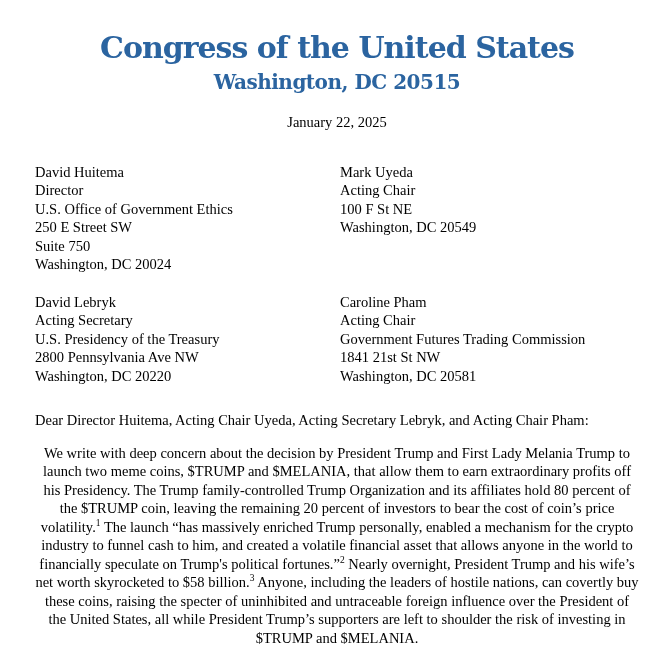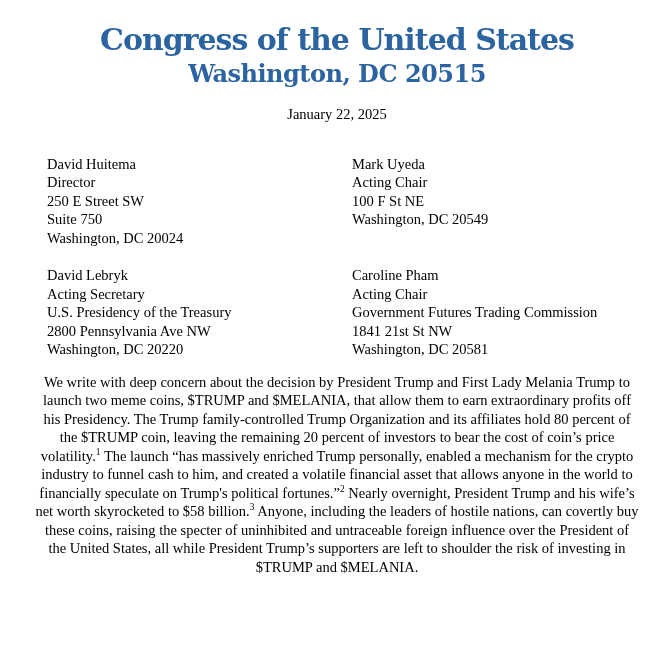--- a/index.html
+++ b/index.html
@@ -11,50 +11,50 @@
     padding: 14px 31px 0 35px;
     background: #ffffff;
     font-family: "Liberation Serif", serif;
     font-size: 14.5px;
     line-height: 18.5px;
     color: #000000;
     overflow: hidden;
   }
   .masthead {
     text-align: center;
-    margin: 8px;
+    margin: 16px;
   }
   .masthead-title {
     margin: 0;
     font-family: "DejaVu Serif", serif;
     font-weight: 700;
     font-size: 30px;
     line-height: 36px;
     letter-spacing: -1px;
   }
   .masthead-sub {
     margin-top: 4px;
     font-family: "DejaVu Serif", serif;
     font-weight: 700;
-    font-size: 24px;
+    font-size: 20px;
     line-height: 24px;
     letter-spacing: -0.5px;
     text-align: center;
   }
   .date-line {
     margin-top: 19px;
     text-align: center;
   }
   .recipients {
     display: grid;
     grid-template-columns: 305px 1fr;
     grid-row-gap: 19px;
     margin-top: 31px;
   }
-  .recipient-block div { white-space: nowrap; margin-left: 12px; }
+  .recipient-block div { white-space: nowrap; }
   .salutation {
     margin: 26px 0 0 0;
   }
   .body-par {
     margin: 14px 0 0 0;
     width: 604px;
     text-align: center;
   }
   .body-par sup {
     font-size: 9.5px;
@@ -71,20 +71,21 @@
     <h1 class="masthead-title" style="color: rgb(43, 100, 160);">Congress of the United States</h1>
     <div class="masthead-sub" style="color: rgb(43, 100, 160);">Washington, DC 20515</div>
   </header>
 
   <div class="date-line">January 22, 2025</div>
 
   <div class="recipients" id="recipients">
       <div class="recipient-block">
         <div>David Huitema</div>
         <div>Director</div>
+        <div>U.S. Office of Government Ethics</div>
         <div>250 E Street SW</div>
         <div>Suite 750</div>
         <div>Washington, DC 20024</div>
       </div>
       <div class="recipient-block">
         <div>Mark Uyeda</div>
         <div>Acting Chair</div>
         <div>100 F St NE</div>
         <div>Washington, DC 20549</div>
       </div>
@@ -97,16 +98,17 @@
       </div>
       <div class="recipient-block">
         <div>Caroline Pham</div>
         <div>Acting Chair</div>
         <div>Government Futures Trading Commission</div>
         <div>1841 21st St NW</div>
         <div>Washington, DC 20581</div>
       </div>
     </div>
 
+  <p class="salutation">Dear Director Huitema, Acting Chair Uyeda, Acting Secretary Lebryk, and Acting Chair Pham:</p>
 
   <p class="body-par" id="body-par"><span>We write with deep concern about the decision by President Trump and First Lady Melania Trump to launch two meme coins, $TRUMP and $MELANIA, that allow them to earn extraordinary profits off his Presidency. The Trump family-controlled Trump Organization and its affiliates hold 80 percent of the $TRUMP coin, leaving the remaining 20 percent of investors to bear the cost of coin’s price volatility.</span><sup>1</sup><span> The launch “has massively enriched Trump personally, enabled a mechanism for the crypto industry to funnel cash to him, and created a volatile financial asset that allows anyone in the world to financially speculate on Trump's political fortunes.”</span><sup>2</sup><span> Nearly overnight, President Trump and his wife’s net worth skyrocketed to $58 billion.</span><sup>3</sup><span> Anyone, including the leaders of hostile nations, can covertly buy these coins, raising the specter of uninhibited and untraceable foreign influence over the President of the United States, all while President Trump’s supporters are left to shoulder the risk of investing in $TRUMP and $MELANIA.</span></p>
 
 </div>
 
 </body></html>

